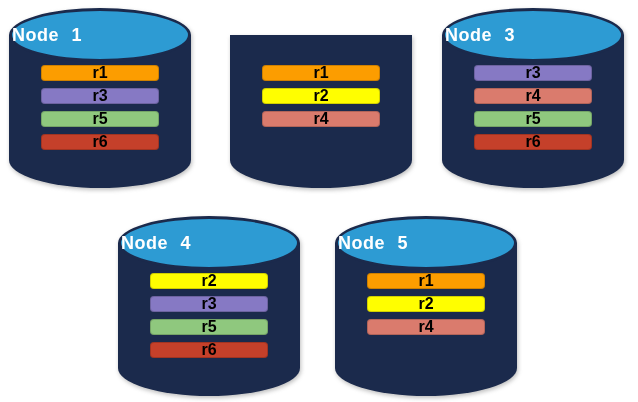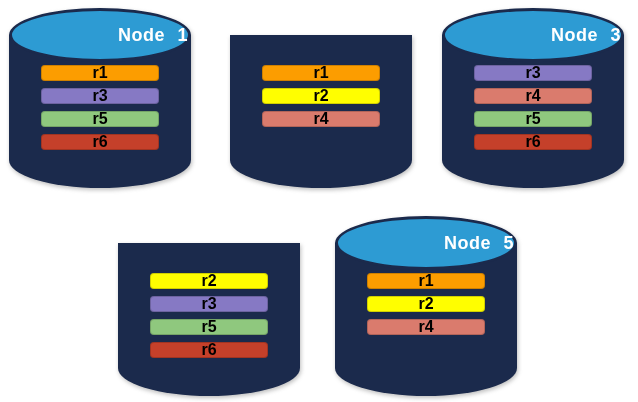--- a/index.html
+++ b/index.html
@@ -29,21 +29,21 @@
     width: 100%; height: 153px;
     border-radius: 0 0 50% 50% / 0 0 28px 28px;
   }
   .cyl-top {
     position: absolute;
     top: 0; left: 0;
     width: 100%; height: 54px;
     border-radius: 50%;
     box-sizing: border-box;
     border: 3px solid transparent;
-    display: flex; align-items: center; justify-content: flex-end;
+    display: flex; align-items: center; justify-content: flex-start;
     z-index: 2;
   }
   .node-title {
     color: #FFFFFF;
     font-weight: bold;
     font-size: 18px;
     word-spacing: 7px;
     letter-spacing: 0.5px;
     text-align: center;
   }
@@ -122,20 +122,23 @@
         <div class="bar" style="background: rgb(143, 200, 126);">
           <span class="bar-label" style="color: rgb(0, 0, 0);">r5</span>
         </div>
         <div class="bar" style="background: rgb(197, 64, 42);">
           <span class="bar-label" style="color: rgb(0, 0, 0);">r6</span>
         </div>
       </div>
     </div>
     <div class="node pos-3">
       <div class="cyl-body" style="background: rgb(27, 42, 76);"></div>
+      <div class="cyl-top" style="background: rgb(45, 155, 211); border-color: rgb(27, 42, 76);">
+        <div class="node-title" style="color: rgb(255, 255, 255);">Node 4</div>
+      </div>
       <div class="bars">
         <div class="bar" style="background: rgb(255, 254, 0);">
           <span class="bar-label" style="color: rgb(0, 0, 0);">r2</span>
         </div>
         <div class="bar" style="background: rgb(134, 121, 196);">
           <span class="bar-label" style="color: rgb(0, 0, 0);">r3</span>
         </div>
         <div class="bar" style="background: rgb(143, 200, 126);">
           <span class="bar-label" style="color: rgb(0, 0, 0);">r5</span>
         </div>

